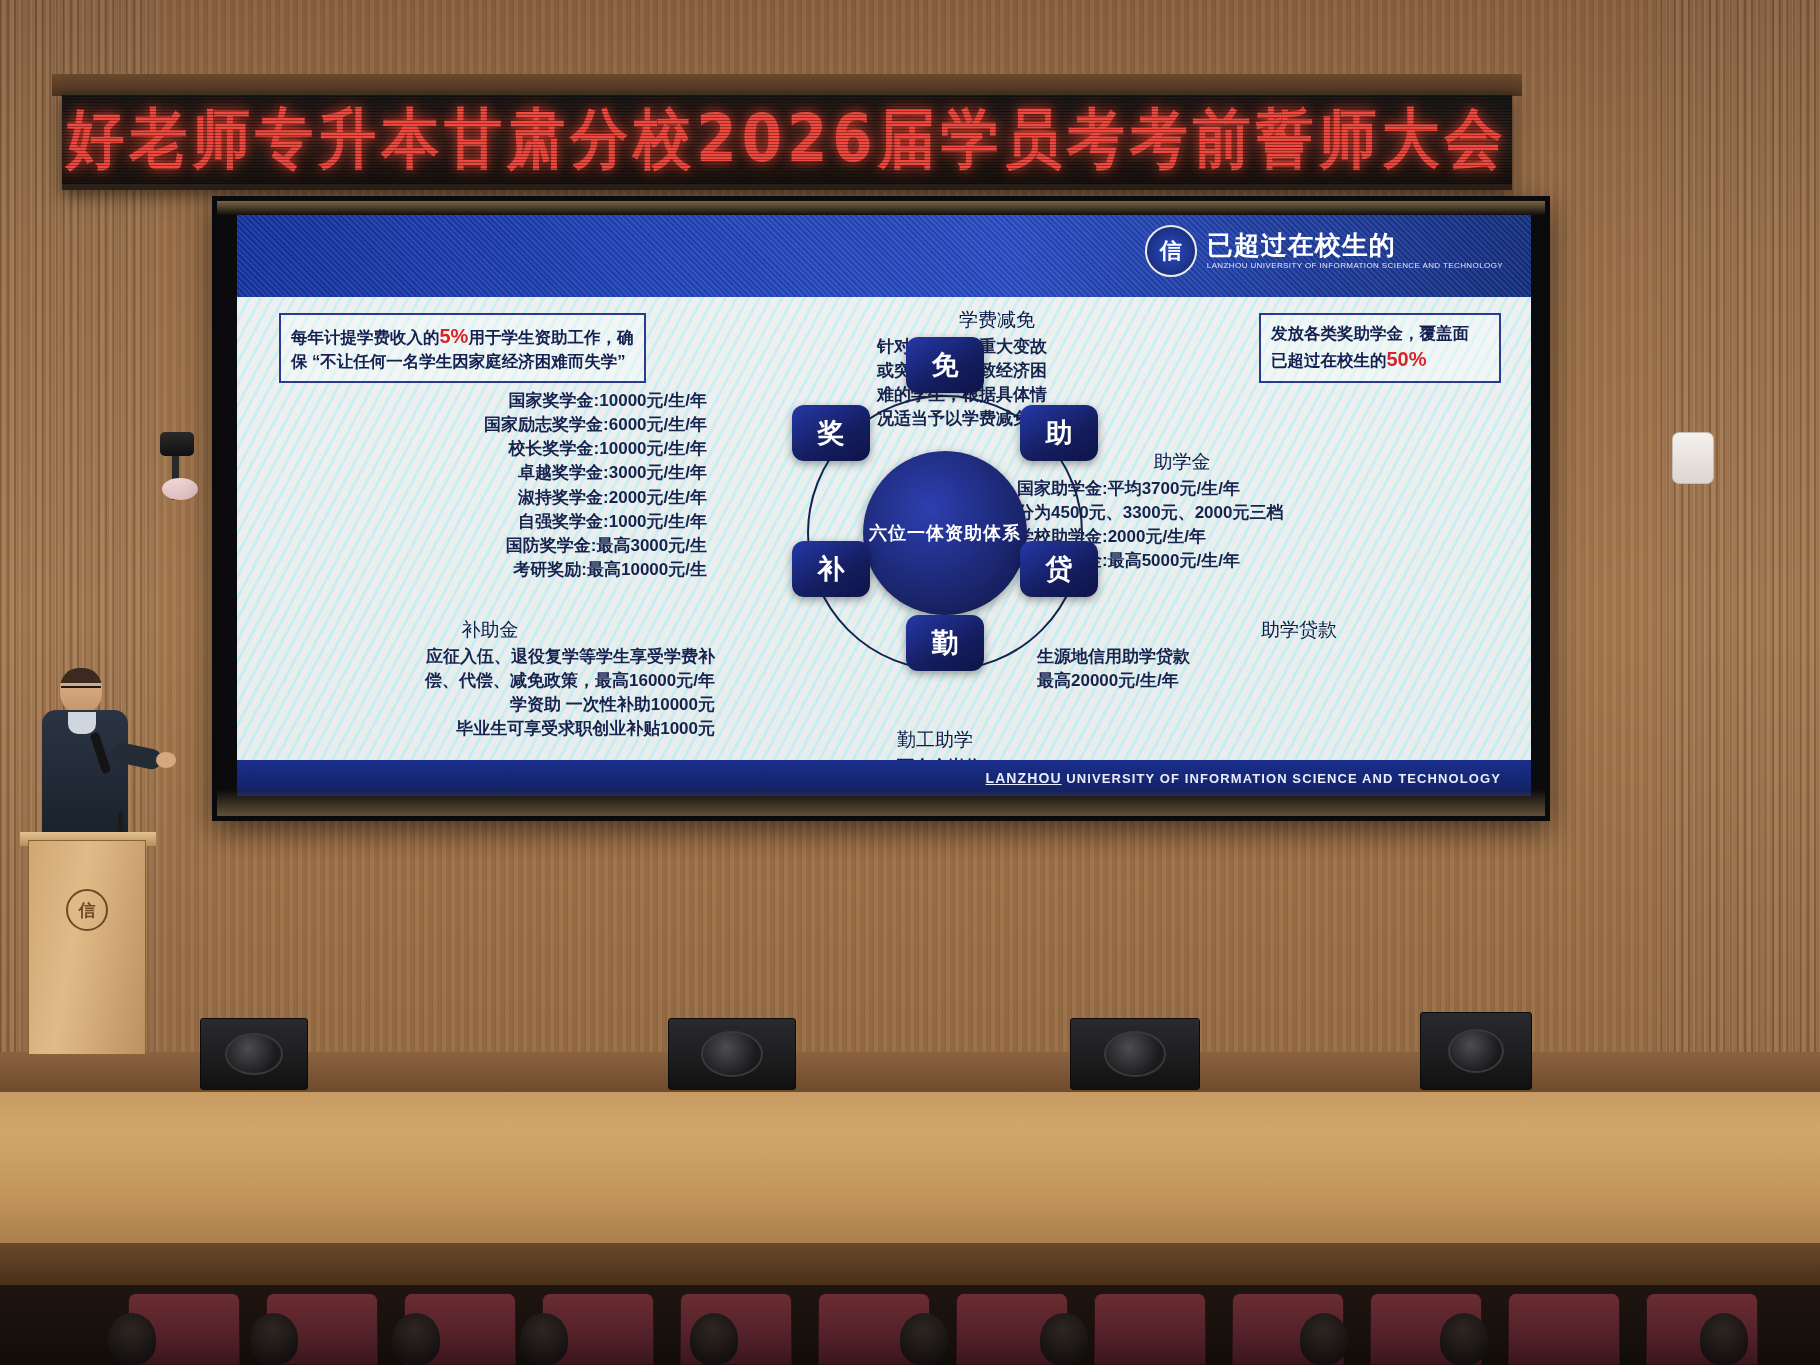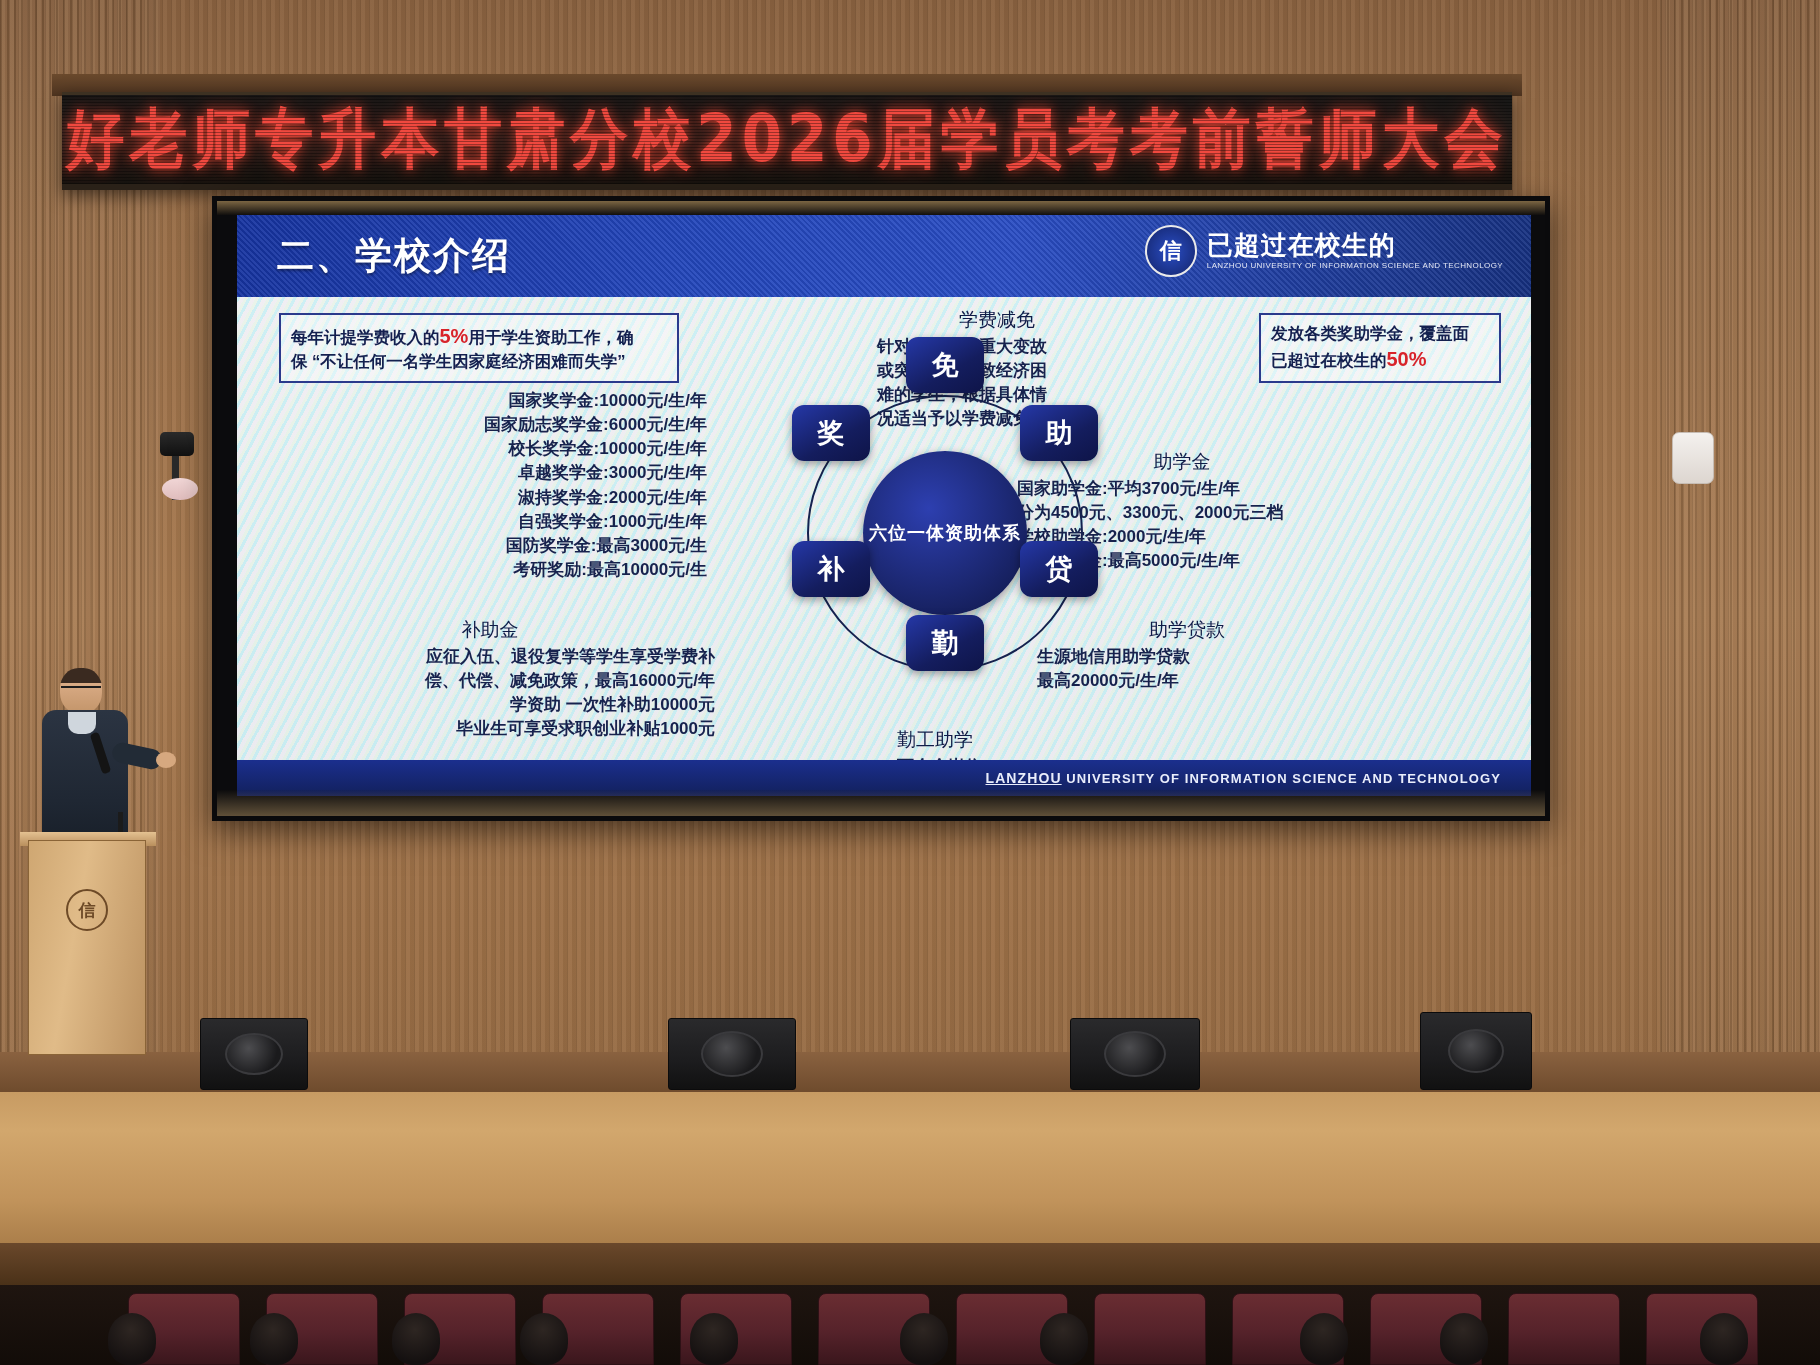--- a/index.html
+++ b/index.html
@@ -140,21 +140,21 @@
   #footer-text .big { font-size: 14px; text-decoration: underline; }
 
   
   .callout {
     position: absolute; border: 2px solid #2b3a8c;
     background: rgba(255,255,255,0.34);
     padding: 7px 10px;
     font-size: 16.5px; line-height: 1.42; color: #14204f; font-weight: 700;
   }
   .callout .hl { color: #d8232a; font-size: 20px; }
-  #callout-left { left: 42px; top: 16px; width: 400px; }
+  #callout-left { left: 42px; top: 16px; width: 367px; }
   #callout-right { right: 30px; top: 16px; width: 242px; text-align: left; }
 
   
   .col-head {
     font-size: 19px; font-weight: 400; color: #101c48; text-align: center;
     margin-bottom: 2px;
   }
   .col-lines { font-size: 17px; line-height: 1.42; color: #17224d; font-weight: 600; }
   .col-lines div { white-space: nowrap; }
 
@@ -166,21 +166,21 @@
 
   #reduction { position:absolute; left: 640px; top: 10px; width: 240px; }
   #reduction .col-head { text-align:center; }
   #reduction .col-lines div { text-align: left; white-space: normal; }
 
   #grants { position:absolute; left: 780px; top: 152px; width: 330px; }
   #grants .col-head { text-align: center; }
   #grants .col-lines div { text-align: left; }
 
   #loans { position:absolute; left: 800px; top: 320px; width: 300px; }
-  #loans .col-head { text-align: center; }
+  #loans .col-head { text-align: right; }
   #loans .col-lines div { text-align: left; }
 
   #workstudy { position:absolute; left: 660px; top: 430px; width: 300px; }
   #workstudy .col-head { text-align: left; }
   #workstudy .col-lines div { text-align: left; }
 
   
   #diagram { position: absolute; left: 518px; top: 46px; width: 380px; height: 400px; }
   #diagram-ring {
     position:absolute; left: 52px; top: 52px; width: 276px; height: 276px;
@@ -358,21 +358,20 @@
   <div id="wall-light-left"></div>
   <div id="wall-dev-right"></div>
 
   <div id="screen-outer">
     <div id="screen-glare-top"></div>
     <div id="screen-glare-bot"></div>
 
     <div id="slide">
 
       <div id="slide-header"></div>
-      <div id="slide-title">二、学校介绍</div>
 
       <div id="logo-block">
         <div id="logo-seal">信</div>
         <div id="logo-texts">
           <span id="logo-cn">已超过在校生的</span>
           <span id="logo-en">LANZHOU UNIVERSITY OF INFORMATION SCIENCE AND TECHNOLOGY</span>
         </div>
       </div>
 
       <div id="slide-body">

